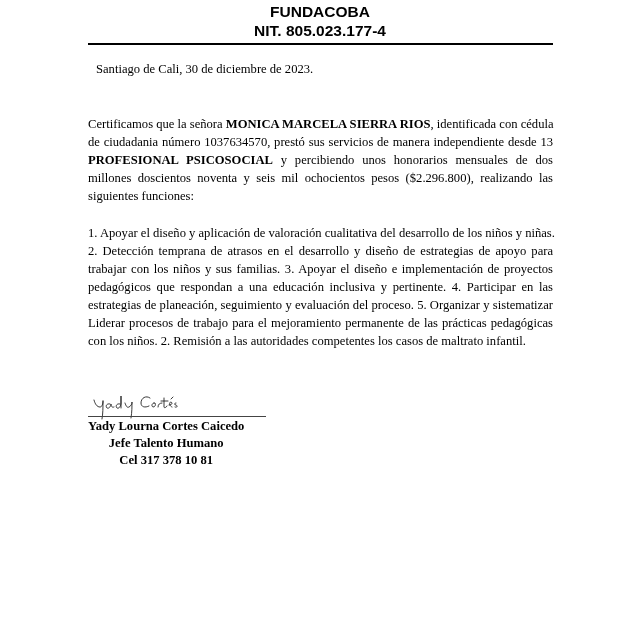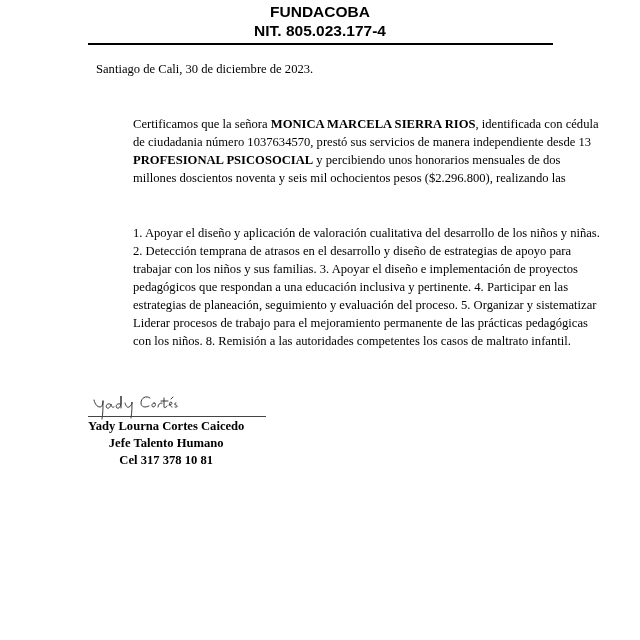--- a/index.html
+++ b/index.html
@@ -66,21 +66,20 @@
     .para1 { top: 115px; }
     .para2 { top: 224px; }
     .para b { font-weight: bold; }
     .line {
       display: block;
       text-align: justify;
       text-align-last: justify;
       height: 18px;
       white-space: nowrap;
       overflow: visible;
-      margin-left: 45px;
     }
     .line.last {
       text-align-last: left;
     }
     .sig-area {
       position: absolute;
       left: 88px;
       top: 392px;
       width: 180px;
     }
@@ -121,30 +120,31 @@
 <div class="rule"></div>
 
 <div class="doc">
   <div class="date">Santiago de Cali, 30 de diciembre de 2023.</div>
 
   <div class="para para1">
     <span class="line"><span>Certificamos que la señora </span><b>MONICA MARCELA SIERRA RIOS</b><span>, identificada con cédula</span></span>
     <span class="line"><span>de ciudadania número 1037634570, prestó sus servicios de manera independiente desde 13</span></span>
     <span class="line"><b>PROFESIONAL PSICOSOCIAL</b><span> y percibiendo unos honorarios mensuales de dos</span></span>
     <span class="line"><span>millones doscientos noventa y seis mil ochocientos pesos ($2.296.800), realizando las</span></span>
+    <span class="line last"><span>siguientes funciones:</span></span>
   </div>
 
   <div class="para para2">
     <span class="line">1. Apoyar el diseño y aplicación de valoración cualitativa del desarrollo de los niños y niñas.</span>
     <span class="line">2. Detección temprana de atrasos en el desarrollo y diseño de estrategias de apoyo para</span>
     <span class="line">trabajar con los niños y sus familias. 3. Apoyar el diseño e implementación de proyectos</span>
     <span class="line">pedagógicos que respondan a una educación inclusiva y pertinente. 4. Participar en las</span>
     <span class="line">estrategias de planeación, seguimiento y evaluación del proceso. 5. Organizar y sistematizar</span>
     <span class="line">Liderar procesos de trabajo para el mejoramiento permanente de las prácticas pedagógicas</span>
-    <span class="line last">con los niños. 8. Remisión a las autoridades competentes los casos de maltrato infantil.</span>
+    <span class="line last">con los niños. 2. Remisión a las autoridades competentes los casos de maltrato infantil.</span>
   </div>
 </div>
 
 <div class="sig-area">
   <svg class="signature" viewBox="0 0 120 28" xmlns="http://www.w3.org/2000/svg">
     <g fill="none" stroke="#222" stroke-width="0.9" stroke-linecap="round" stroke-linejoin="round">
 
       <path d="M2,8 C3,12 5,15 8,15 C10,15 11,12 11,9 M11,9 C11,15 11,22 10,27"></path>
 
       <path d="M18,12 C15,11 13,14 15,16 C17,17 19,14 19,12 C19,14 20,16 22,15"></path>

